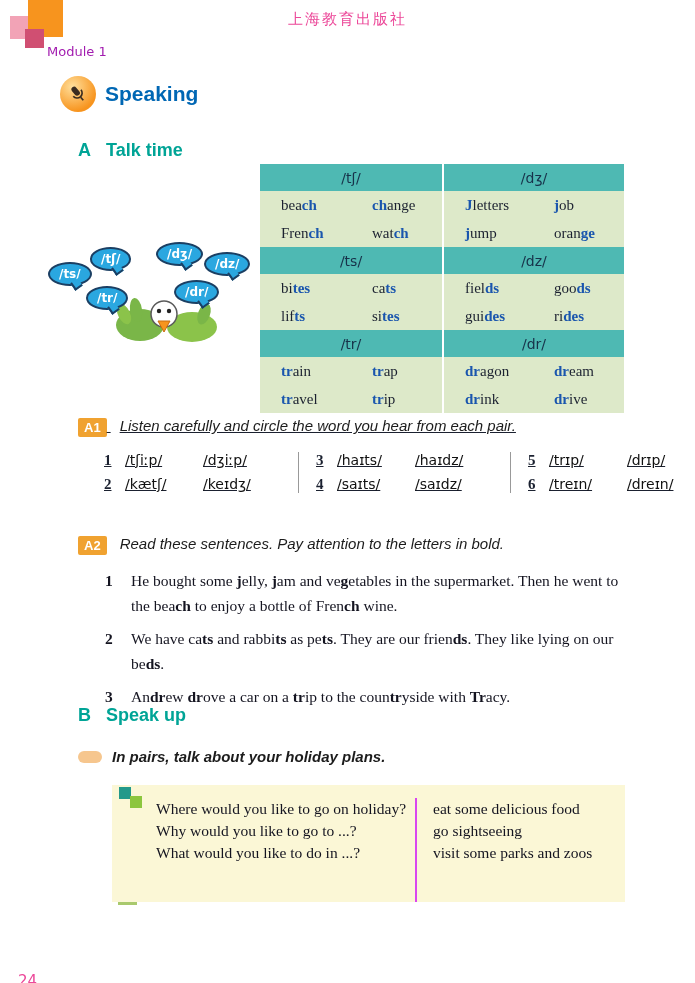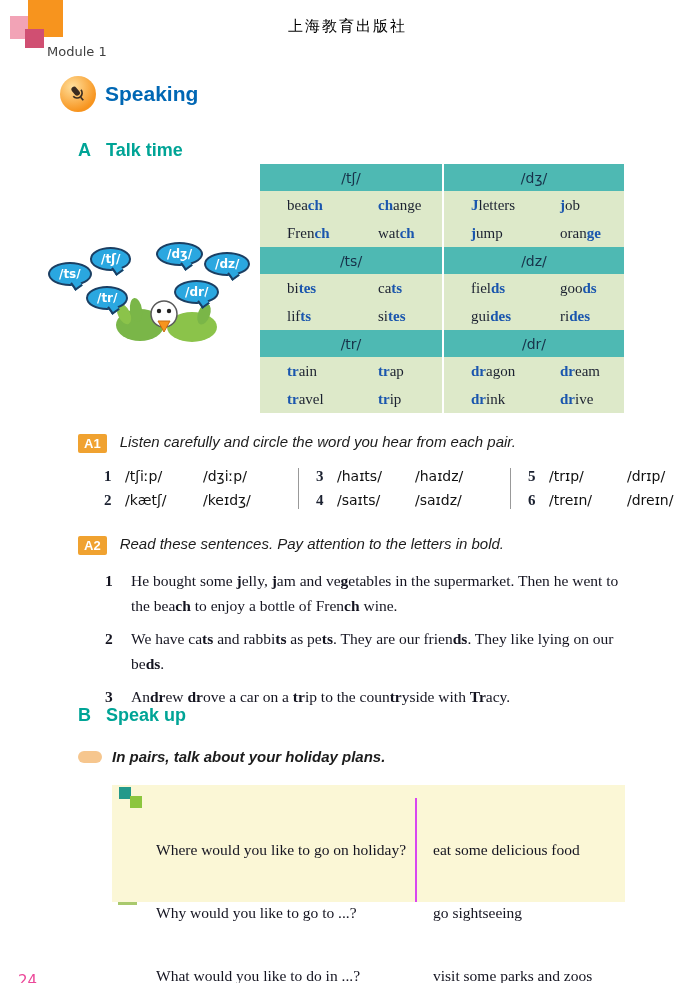--- a/index.html
+++ b/index.html
@@ -1,27 +1,27 @@
 <!DOCTYPE html>
 <html><head>
 <meta charset="utf-8">
 <style>
   * { margin:0; padding:0; box-sizing:border-box; }
   html,body { background:#e8e8e8; }
   .page {
     position:relative; width:695px; height:983px; background:#ffffff;
     margin:0 auto; overflow:hidden; font-family:"Liberation Serif", serif; color:#1b2130;
   }
-  .publisher { position:absolute; top:17px; left:0; right:0; text-align:center;
-    font:15px "DejaVu Sans", sans-serif; color:#000000; letter-spacing:2px; }
+  .publisher { position:absolute; top:10px; left:0; right:0; text-align:center;
+    font:15px "DejaVu Sans", sans-serif; color:#ec4899; letter-spacing:2px; }
   .deco { position:absolute; }
   .deco-pink    { left:10px; top:16px; width:23px; height:23px; background:#f2a3b6; z-index:1; }
   .deco-orange  { left:28px; top:0;    width:35px; height:37px; background:#f7941e; z-index:2; }
   .deco-magenta { left:25px; top:29px; width:19px; height:19px; background:#d04f72; z-index:3; }
-  .module { position:absolute; left:47px; top:44px; font:13px "DejaVu Sans", sans-serif; color:#404040; }
+  .module { position:absolute; left:47px; top:44px; font:13px "DejaVu Sans", sans-serif; color:#a21caf; }
 
   .speaking-header { position:absolute; left:60px; top:76px; display:flex; align-items:center; gap:9px; }
   .mic-badge { width:36px; height:36px; border-radius:50%;
     background:radial-gradient(circle at 35% 30%, #ffdf9b, #f7941e 72%);
     display:flex; align-items:center; justify-content:center; }
   .speaking-title { font:bold 21px "Liberation Sans", sans-serif; color:#0067b4; }
 
   .section-head { position:absolute; display:flex; gap:15px;
     font:bold 18px "Liberation Sans", sans-serif; color:#00a496; }
   .section-a { left:78px; top:140px; }
@@ -41,27 +41,27 @@
   .bubble-tr  { left:38px;  top:48px; }
   .bubble-dr  { left:126px; top:42px; }
   .cartoon { position:absolute; left:52px; top:54px; z-index:1; }
 
   
   .phonics-table { position:absolute; left:260px; top:164px; width:364px; }
   .p-row { display:flex; }
   .p-hcell { width:182px; height:27px; background:#4eb9b3; display:flex; align-items:center;
     justify-content:center; font:14px "DejaVu Sans", sans-serif; color:#17324a; }
   .p-cell { width:91px; height:28px; background:#dde9c9; display:flex; align-items:center;
-    padding-left:27px; font-size:15px; color:#1b2130; }
+    padding-left:21px; font-size:15px; color:#1b2130; }
   .p-hcell.sep, .p-cell.sep { border-left:2px solid #fff; }
   .p-cell .hl { color:#1a56ae; font-weight:bold; }
 
   
   .exercise { position:absolute; left:78px; width:548px; }
-  .ex-a1 { top:433px; }
+  .ex-a1 { top:417px;text-decoration:underline; }
   .ex-a2 { top:535px; }
   .badge { display:inline-block; background:#f0a230; color:#fff;
     font:bold 13px "Liberation Sans", sans-serif; padding:2px 6px; border-radius:2px;
     vertical-align:middle; }
   .instruction { font:italic 15px "Liberation Sans", sans-serif; color:#1c1c1c; margin-left:9px; }
 
   .pairs { display:flex; margin-top:15px; margin-left:26px; }
   .pair-col { display:flex; flex-direction:column; gap:7px; }
   .pair-col.pair-sep { border-left:1px solid #999; margin-left:17px; padding-left:17px; }
   .pair-row { display:flex; align-items:baseline; }
@@ -80,21 +80,21 @@
   .capsule { width:24px; height:12px; background:#f6c68e; border-radius:6px; margin-right:10px; flex:none; }
 
   .idea-box { position:absolute; left:112px; top:785px; width:513px; height:117px;
     background:#fbf7d6; display:flex; padding:13px 0 0 44px; }
   .green-bar { position:absolute; left:118px; top:795px; width:19px; height:110px; background:#a9c96d; }
   .sq { position:absolute; }
   .sq-dark  { left:119px; top:787px; width:12px; height:12px; background:#23998a; z-index:2; }
   .sq-light { left:130px; top:796px; width:12px; height:12px; background:#8cc63e; z-index:3; }
   .questions { width:255px; }
   .suggestions { border-left:2px solid #d946ef; padding-left:16px; margin-left:4px; }
-  .box-line { font-size:15.5px; line-height:22px; color:#141420;margin-top:41px; }
+  .box-line { font-size:15.5px; line-height:22px; color:#141420; }
 
   .page-number { position:absolute; left:18px; top:972px; font:15px "DejaVu Sans", sans-serif; color:#ec4899; }
 </style>
 </head>
 <body>
 
 <div class="page">
 
   <div class="publisher">上海教育出版社</div>
   <div class="deco deco-pink"></div>

